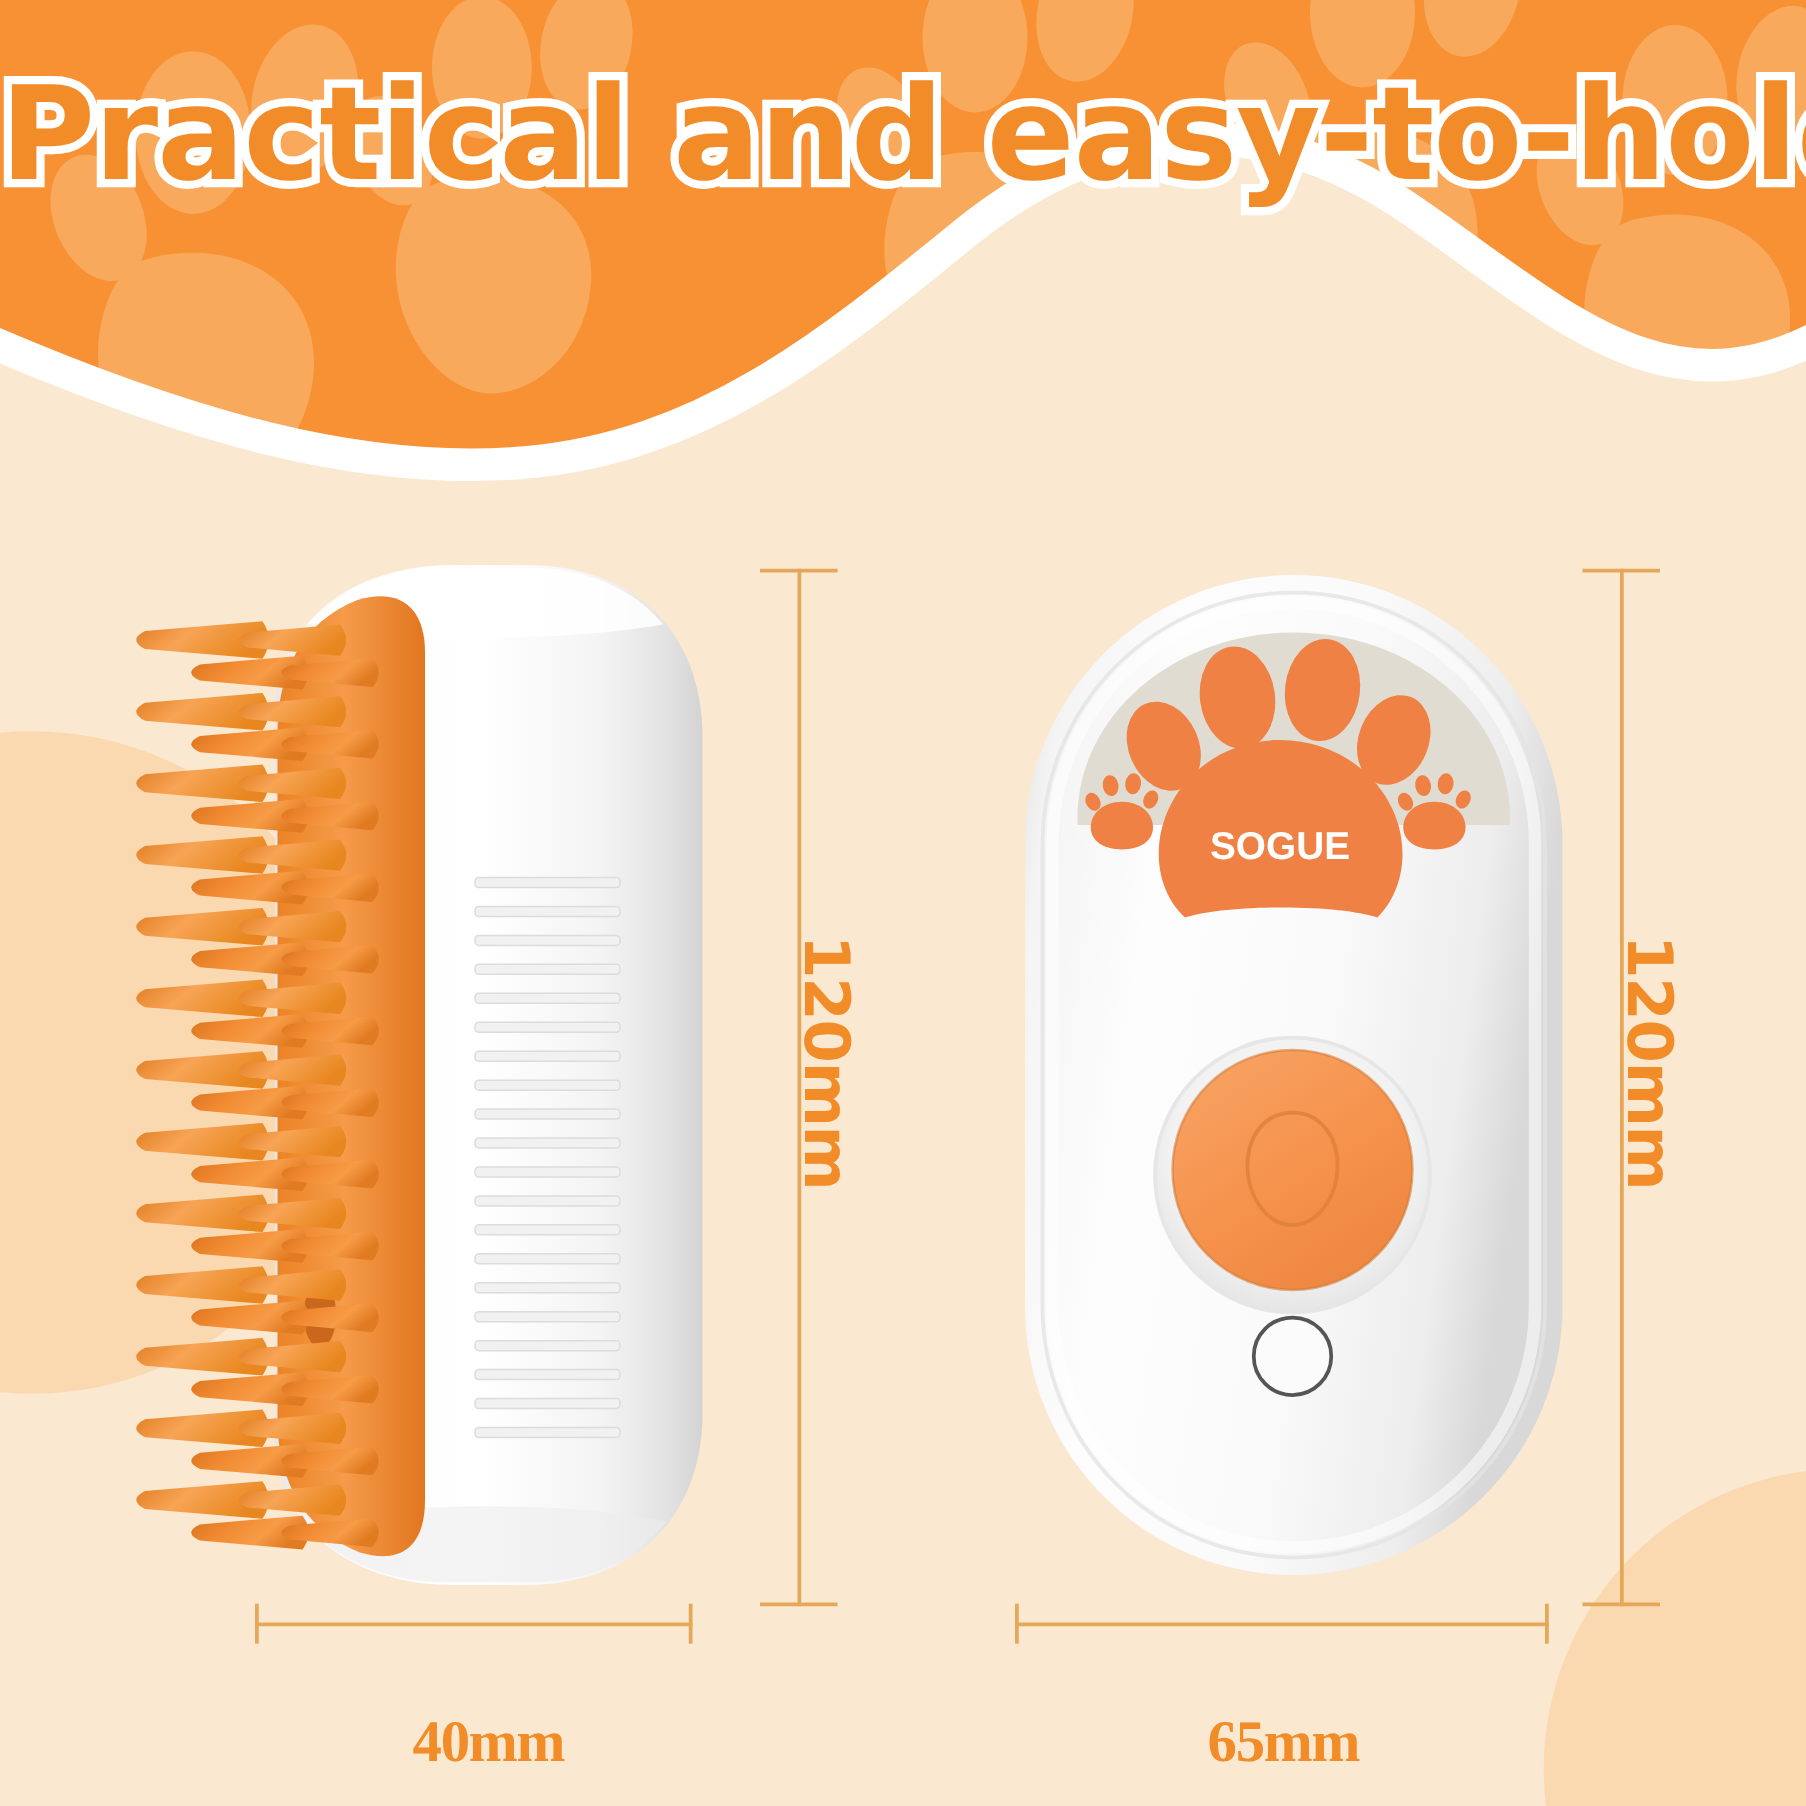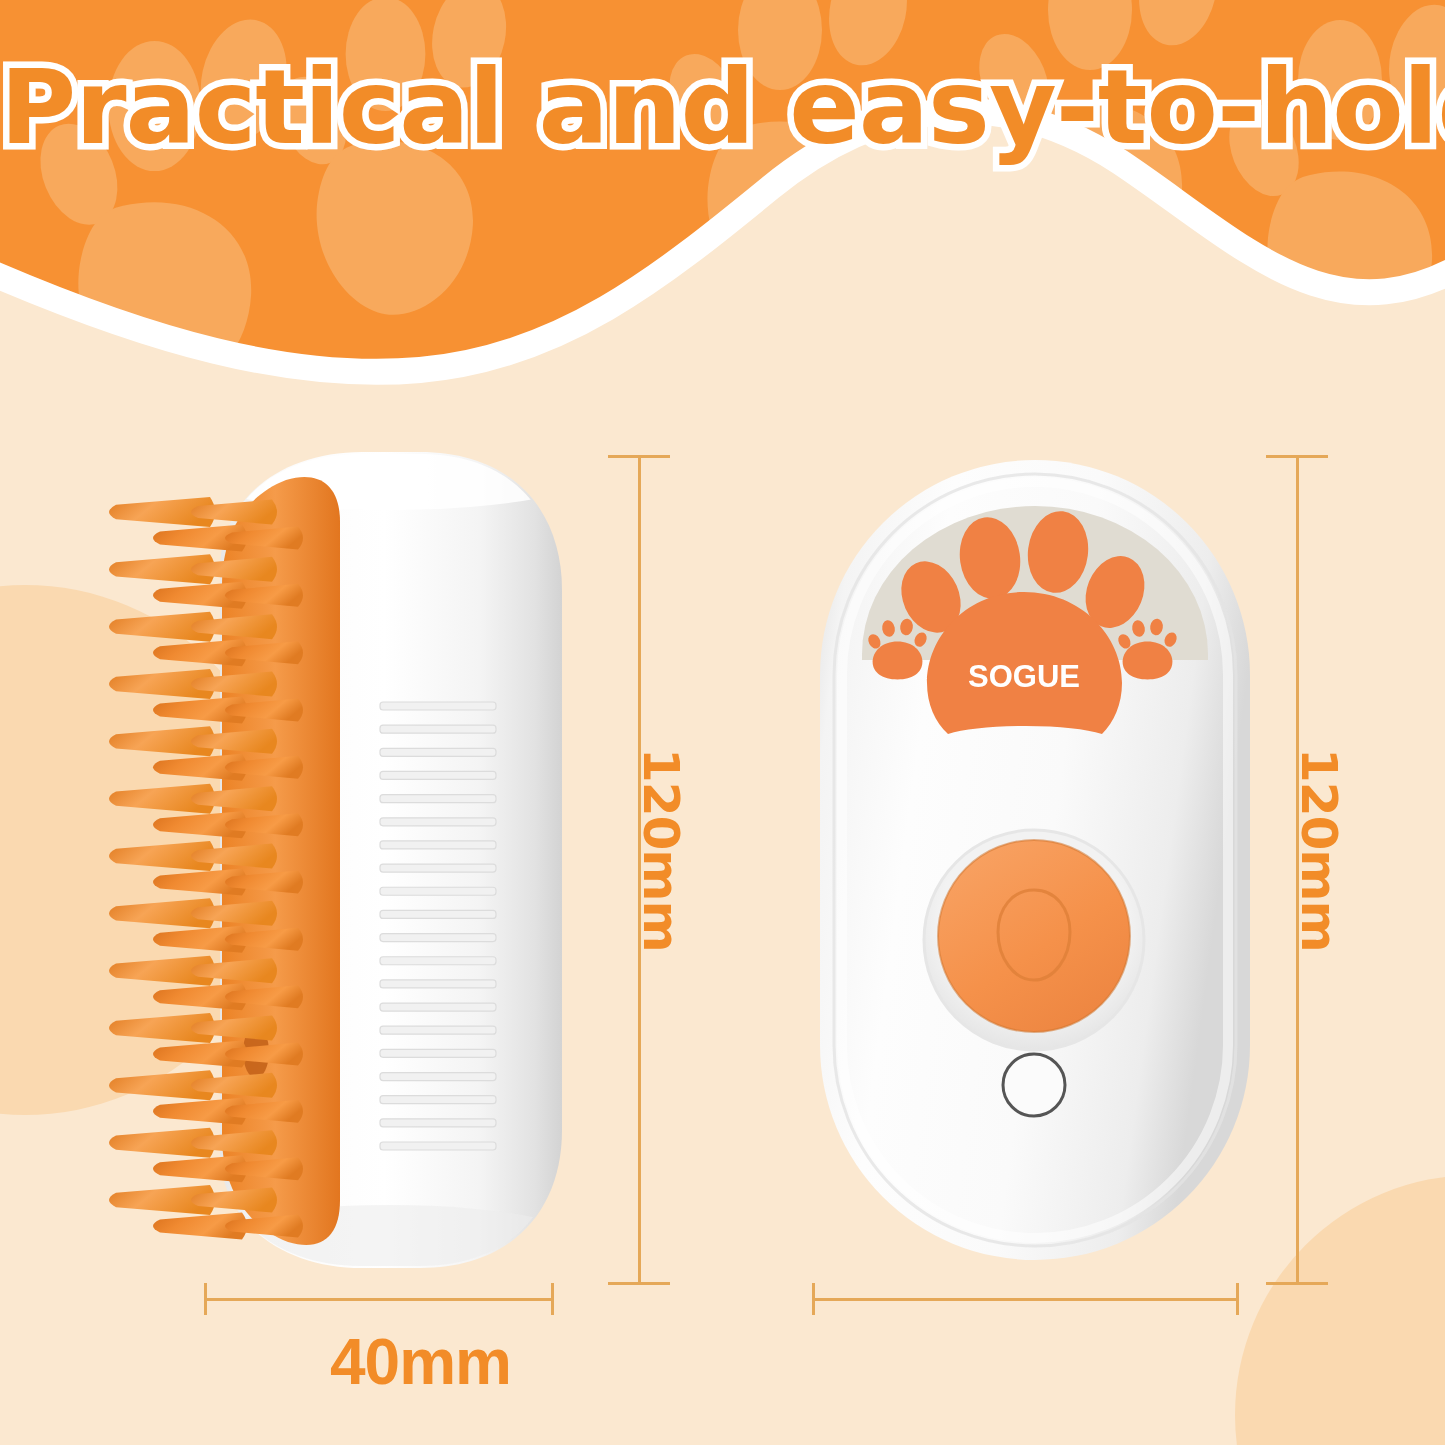--- a/index.html
+++ b/index.html
@@ -87,26 +87,27 @@
     height: 3px;
     background: #E5A858;
   }
   .dim-cap-v {
     position: absolute;
     width: 3px;
     background: #E5A858;
   }
   .dim-label-h {
     position: absolute;
-    font-size: 64px;
+    font-size: 47px;
     font-weight: bold;
     color: #F28C28;
-    font-family: Liberation Sans, sans-serif;
+    font-family: Liberation Serif, serif;
     white-space: nowrap;
     letter-spacing: -1px;
+    margin-top: 42px;
   }
   .dim-label-v {
     position: absolute;
     font-size: 50px;
     font-weight: bold;
     color: #F28C28;
     font-family: "DejaVu Sans", sans-serif;
     white-space: nowrap;
     letter-spacing: -1px;
     transform-origin: left top;
@@ -646,14 +647,15 @@
   <div class="dim-label-h" style="left:330px; top:1325px;">40mm</div>
 
   <div class="dim-line-v" id="dim-right-v" style="left:1296px; top:455px; height:830px;"></div>
   <div class="dim-cap-h" style="left:1266px; top:455px; width:62px;"></div>
   <div class="dim-cap-h" style="left:1266px; top:1282px; width:62px;"></div>
   <div class="dim-label-v" style="left:1348px; top:748px;">120mm</div>
 
   <div class="dim-line-h" style="left:812px; top:1298px; width:427px;"></div>
   <div class="dim-cap-v" style="left:812px; top:1283px; height:32px;"></div>
   <div class="dim-cap-v" style="left:1236px; top:1283px; height:32px;"></div>
+  <div class="dim-label-h" style="left:966px; top:1325px;">65mm</div>
 
 </div>
 
 </body></html>

